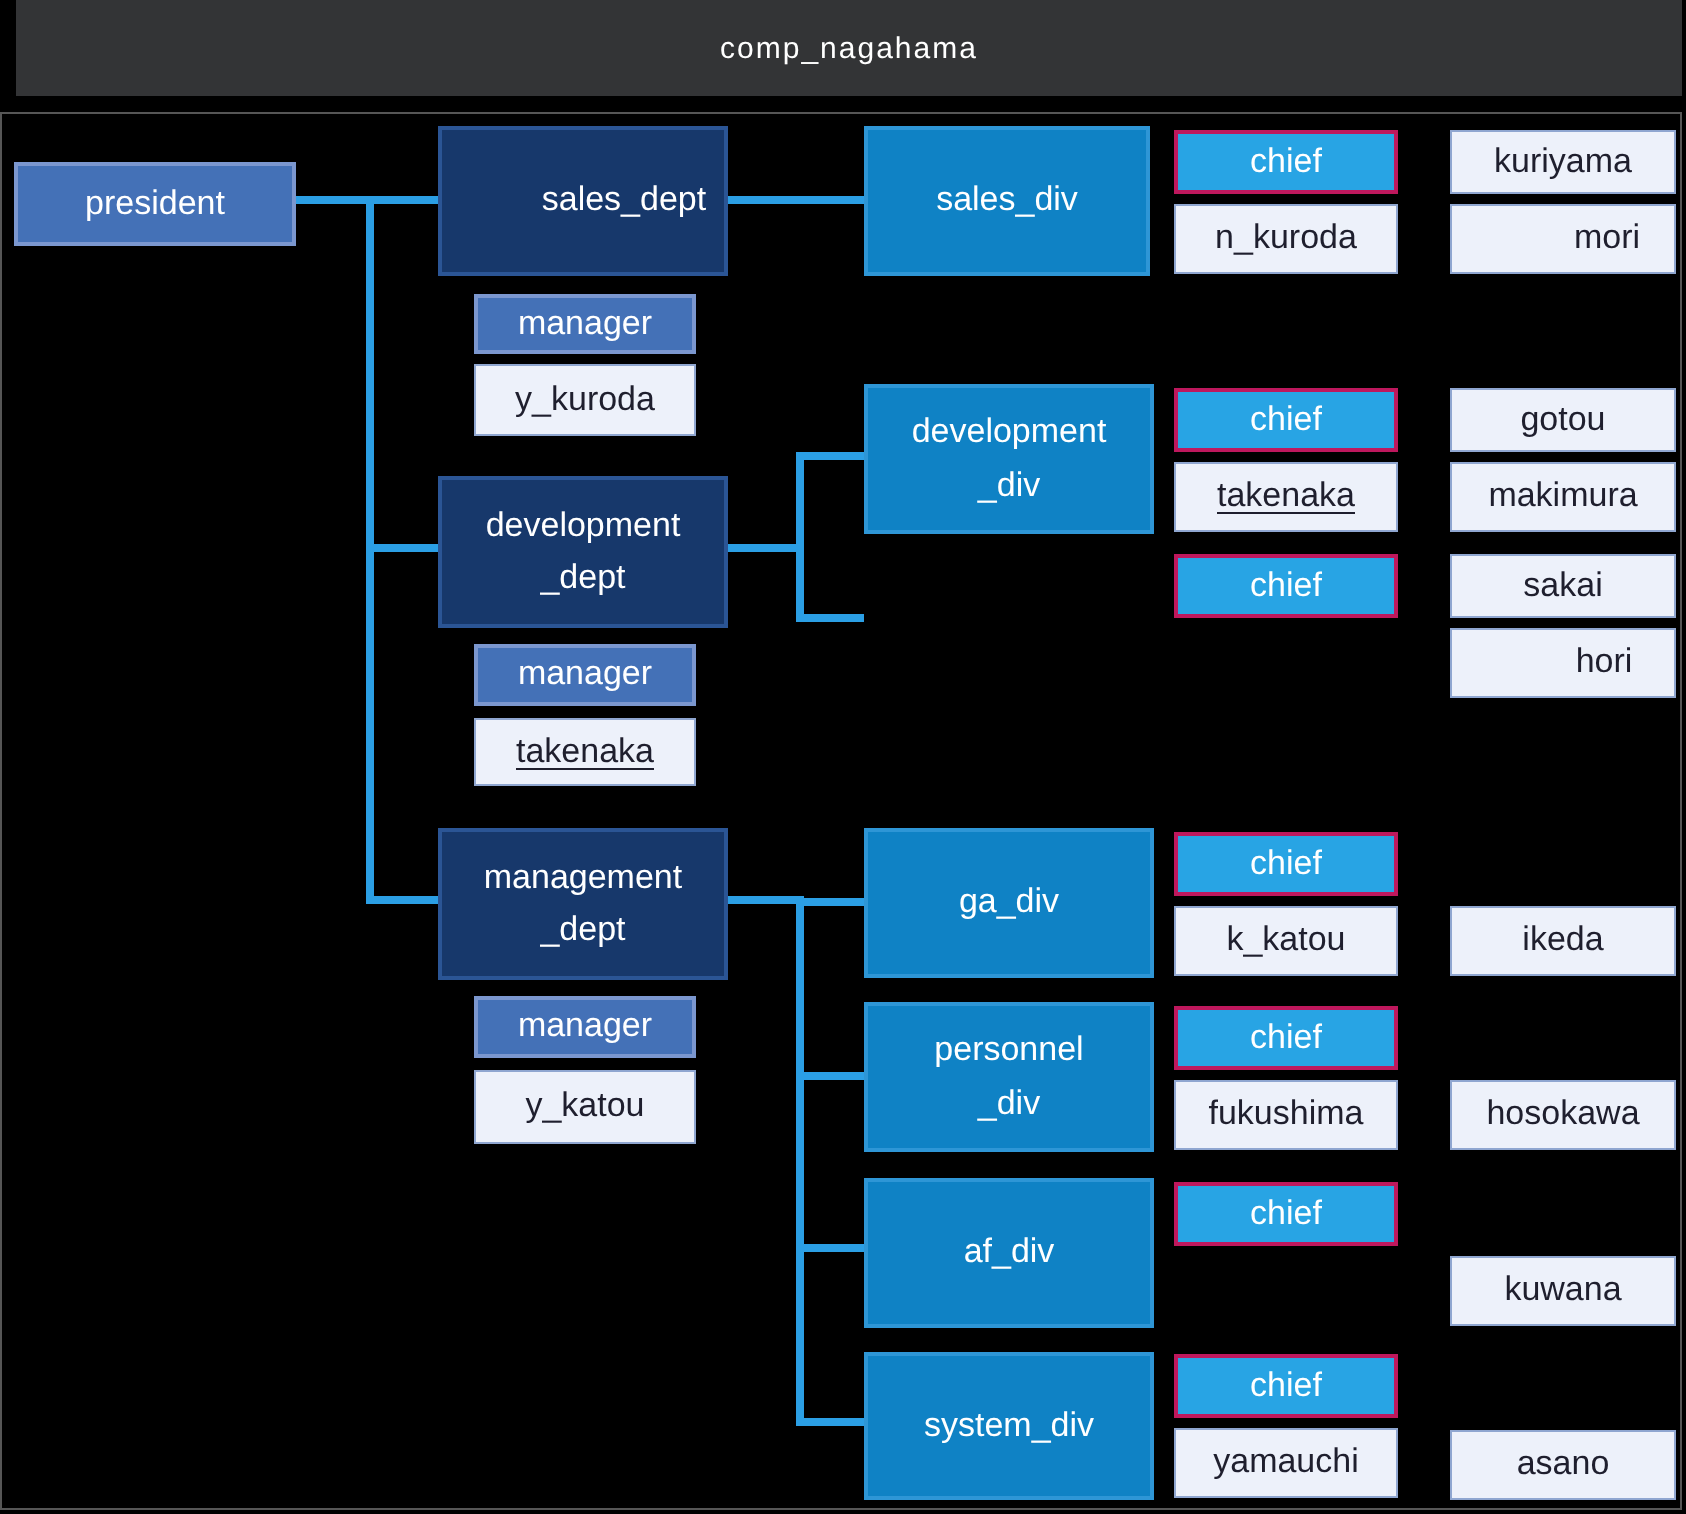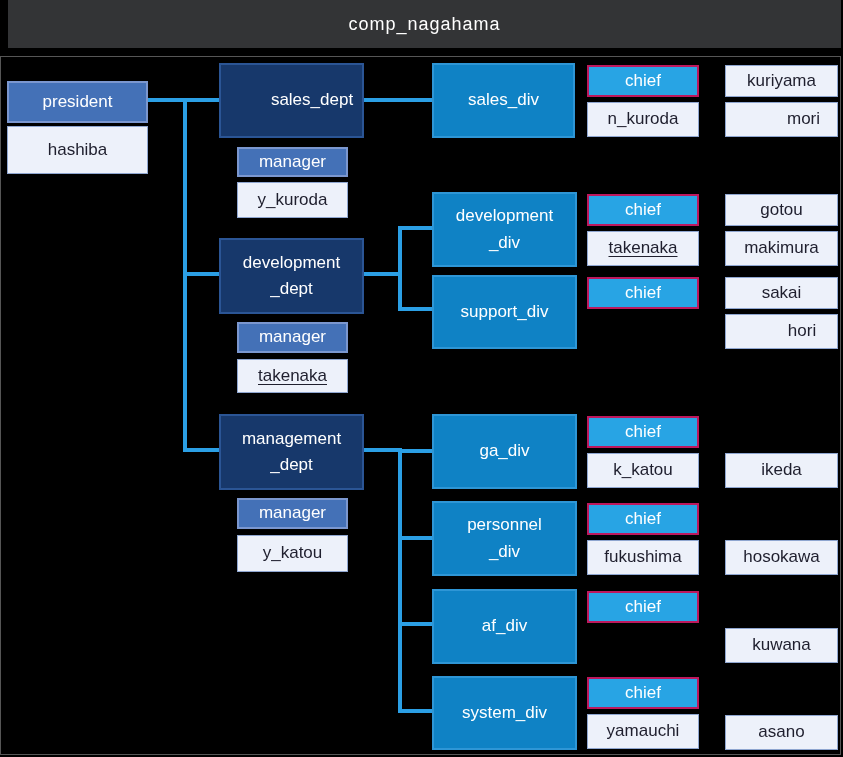--- a/index.html
+++ b/index.html
@@ -4,21 +4,21 @@
 <style>
   html,body{margin:0;padding:0;background:#000;}
   .screen{
     position:relative;width:843px;height:757px;background:#000;overflow:hidden;
     font-family:"Liberation Sans",sans-serif;
   }
   .titlebar{
     position:absolute;left:8px;top:0;width:833px;height:48px;background:#333436;
     display:flex;align-items:center;justify-content:center;
   }
-  .titlebar span{color:#fff;font-size:18px;letter-spacing:1px;}
+  .titlebar span{color:#fff;font-size:15px;letter-spacing:1px;}
   .canvas{
     position:absolute;left:0;top:56px;width:841px;height:699px;
     border:1px solid #565656;background:#000;box-sizing:border-box;
   }
   .node{
     position:absolute;box-sizing:border-box;display:flex;align-items:center;justify-content:center;
     text-align:center;font-size:17px;line-height:1.55;white-space:pre-line;
   }
   .navy {background:#17386B;border:2px solid #2B5595;color:#fff;}
   .blue {background:#4471B7;border:2px solid #7B97CF;color:#fff;}
@@ -49,40 +49,38 @@
   <div class="line" style="left:402px;top:307px;width:30px;height:4px;"></div>
   <div class="line" style="left:187px;top:448px;width:32px;height:4px;"></div>
   <div class="line" style="left:364px;top:448px;width:38px;height:4px;"></div>
   <div class="line" style="left:398px;top:449px;width:4px;height:264px;"></div>
   <div class="line" style="left:402px;top:449px;width:30px;height:4px;"></div>
   <div class="line" style="left:402px;top:536px;width:30px;height:4px;"></div>
   <div class="line" style="left:402px;top:622px;width:30px;height:4px;"></div>
   <div class="line" style="left:402px;top:709px;width:30px;height:4px;"></div>
 
   <div class="node blue" style="left:7px;top:81px;width:141px;height:42px;">president</div>
-  <div class="node light" style="left:7px;top:126px;width:141px;height:48px;">hashiba</div>
 
   <div class="node navy" style="left:219px;top:63px;width:145px;height:75px;padding-left:41px;">sales_dept</div>
   <div class="node blue" style="left:237px;top:147px;width:111px;height:30px;">manager</div>
   <div class="node light" style="left:237px;top:182px;width:111px;height:36px;">y_kuroda</div>
 
   <div class="node navy" style="left:219px;top:238px;width:145px;height:76px;">development
 _dept</div>
   <div class="node blue" style="left:237px;top:322px;width:111px;height:31px;">manager</div>
   <div class="node light underline" style="left:237px;top:359px;width:111px;height:34px;">takenaka</div>
 
   <div class="node navy" style="left:219px;top:414px;width:145px;height:76px;">management
 _dept</div>
   <div class="node blue" style="left:237px;top:498px;width:111px;height:31px;">manager</div>
   <div class="node light" style="left:237px;top:535px;width:111px;height:37px;">y_katou</div>
 
   <div class="node cyan" style="left:432px;top:63px;width:143px;height:75px;">sales_div</div>
   <div class="node cyan" style="left:432px;top:192px;width:145px;height:75px;">development
 _div</div>
-  <div class="node cyan" style="left:432px;top:275px;width:145px;height:74px;">support_div</div>
   <div class="node cyan" style="left:432px;top:414px;width:145px;height:75px;">ga_div</div>
   <div class="node cyan" style="left:432px;top:501px;width:145px;height:75px;">personnel
 _div</div>
   <div class="node cyan" style="left:432px;top:589px;width:145px;height:75px;">af_div</div>
   <div class="node cyan" style="left:432px;top:676px;width:145px;height:74px;">system_div</div>
 
   <div class="node sky" style="left:587px;top:65px;width:112px;height:32px;">chief</div>
   <div class="node light" style="left:587px;top:102px;width:112px;height:35px;">n_kuroda</div>
 
   <div class="node sky" style="left:587px;top:194px;width:112px;height:32px;">chief</div>

